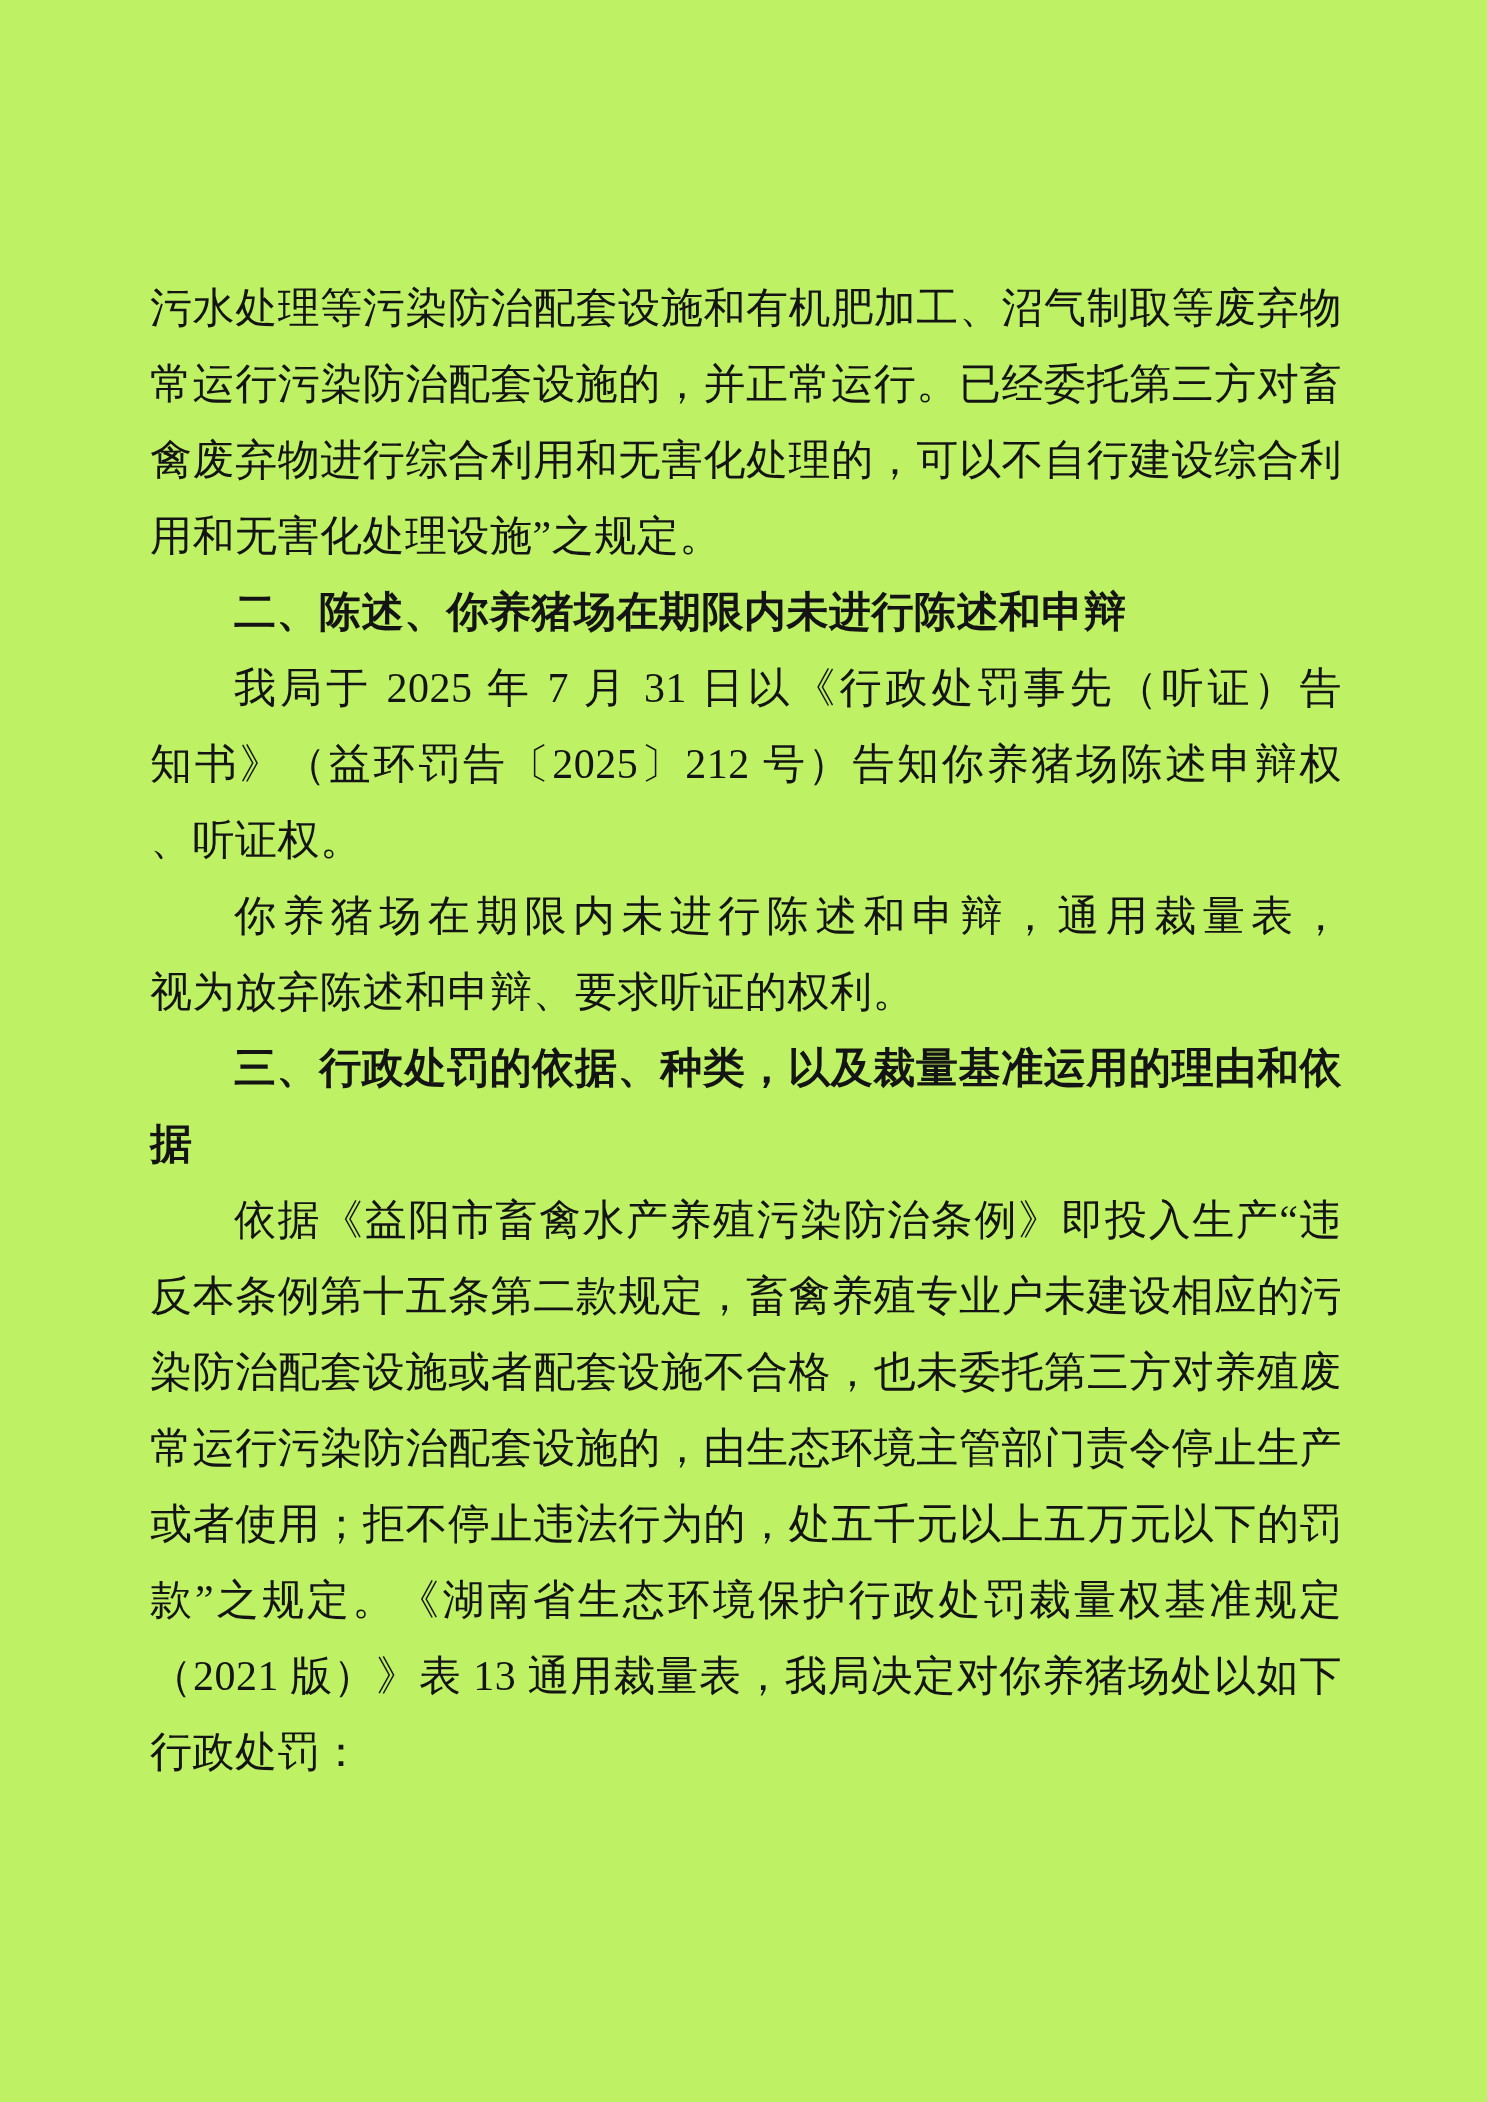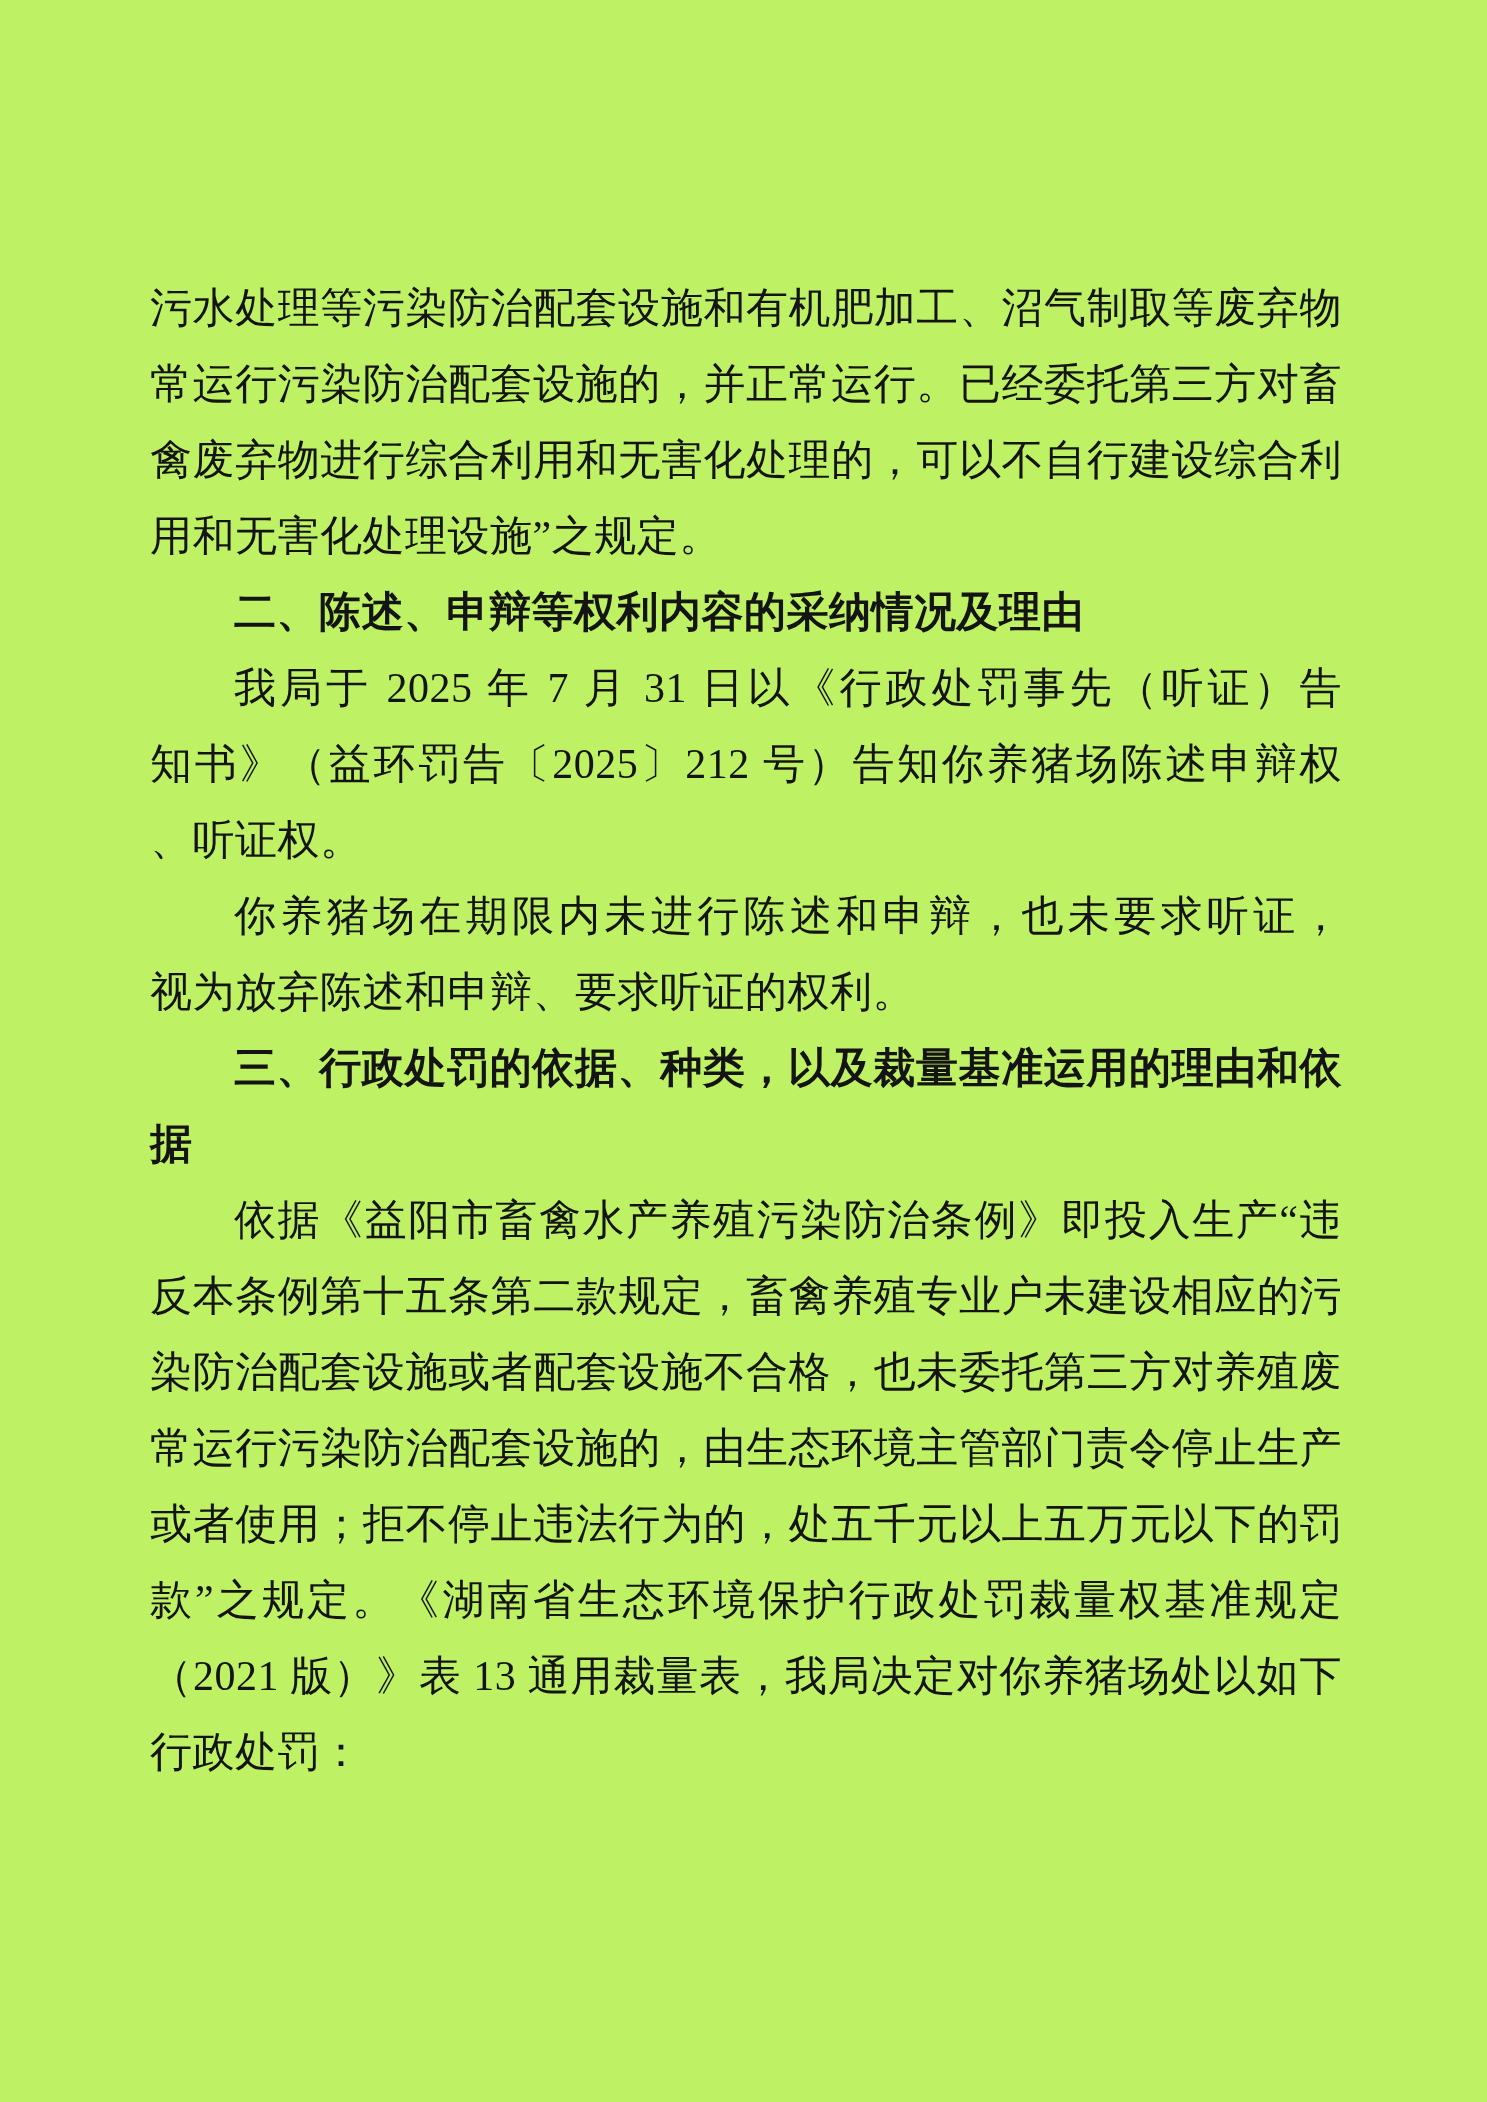--- a/index.html
+++ b/index.html
@@ -44,29 +44,29 @@
 
 <div class="page">
   <div class="doc-body">
       <div class="paragraph">
         <div class="line">污水处理等污染防治配套设施和有机肥加工、沼气制取等废弃物</div>
         <div class="line">常运行污染防治配套设施的，并正常运行。已经委托第三方对畜</div>
         <div class="line">禽废弃物进行综合利用和无害化处理的，可以不自行建设综合利</div>
         <div class="line last">用和无害化处理设施”之规定。</div>
       </div>
       <div class="paragraph bold">
-        <div class="line indent last">二、陈述、申辩等权利内容的采纳情况及理由</div>
+        <div class="line indent last">二、陈述、你养猪场在期限内未进行陈述和申辩</div>
       </div>
       <div class="paragraph">
         <div class="line indent">我局于 2025 年 7 月 31 日以《行政处罚事先（听证）告</div>
         <div class="line">知书》（益环罚告〔2025〕212 号）告知你养猪场陈述申辩权</div>
         <div class="line last">、听证权。</div>
       </div>
       <div class="paragraph">
-        <div class="line indent">你养猪场在期限内未进行陈述和申辩，也未要求听证，</div>
+        <div class="line indent">你养猪场在期限内未进行陈述和申辩，通用裁量表，</div>
         <div class="line last">视为放弃陈述和申辩、要求听证的权利。</div>
       </div>
       <div class="paragraph bold">
         <div class="line indent">三、行政处罚的依据、种类，以及裁量基准运用的理由和依</div>
         <div class="line last">据</div>
       </div>
       <div class="paragraph">
         <div class="line indent">依据《益阳市畜禽水产养殖污染防治条例》即投入生产“违</div>
         <div class="line">反本条例第十五条第二款规定，畜禽养殖专业户未建设相应的污</div>
         <div class="line">染防治配套设施或者配套设施不合格，也未委托第三方对养殖废</div>

